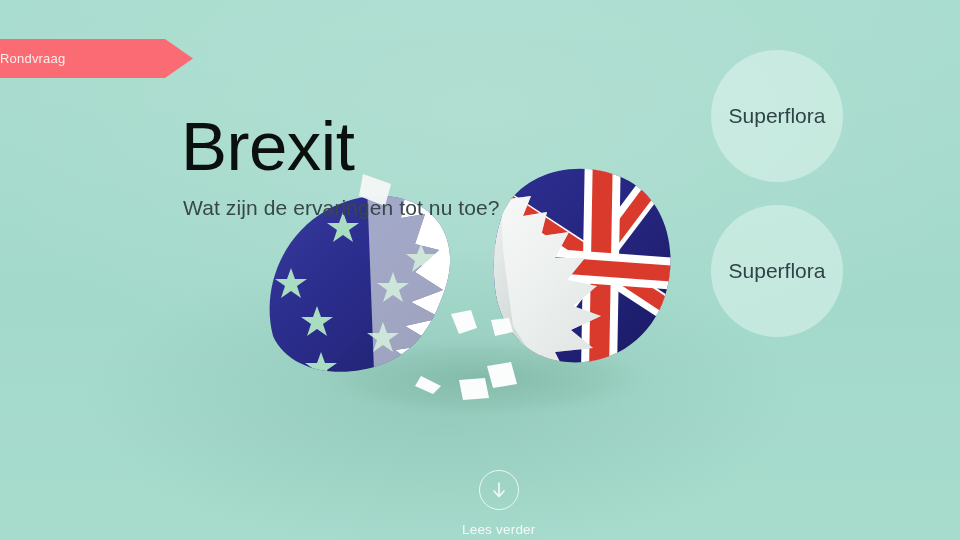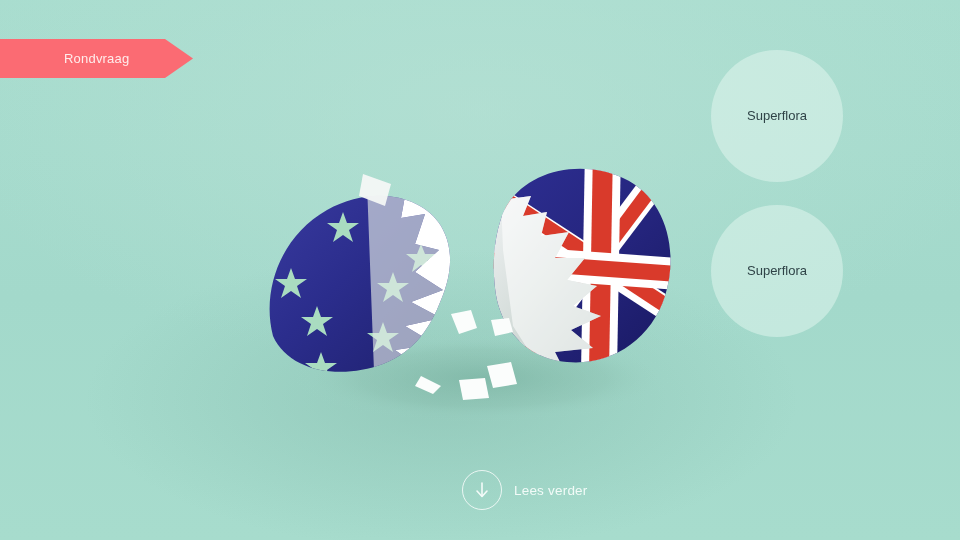--- a/index.html
+++ b/index.html
@@ -36,21 +36,20 @@
     height: 39px;
     background: #fb6b73;
     clip-path: polygon(0 0, 165px 0, 193px 50%, 165px 100%, 0 100%);
     display: flex;
     align-items: center;
   }
   .ribbon-label {
     color: #ffeceb;
     font-size: 13px;
     letter-spacing: 0.2px;
-    padding-left: 64px;
   }
 
   
   .title {
     position: absolute;
     left: 181px;
     top: 112px;
     font-size: 69px;
     line-height: 1;
     color: #0b0f0e;
@@ -90,33 +89,34 @@
     border-radius: 50%;
     background: rgba(232,248,243,0.48);
     display: flex;
     align-items: center;
     justify-content: center;
     text-align: center;
     margin-bottom: 23px;
   }
   .org-label {
     color: #2f4347;
-    font-size: 13px;
+    font-size: 21px;
     line-height: 1.35;
     white-space: pre-line;
   }
 
   
   .read-more {
     position: absolute;
     left: 462px;
     top: 470px;
     display: flex;
     align-items: center;
     gap: 12px;
+    flex-direction: column;
   }
   .arrow-btn {
     width: 40px;
     height: 40px;
     border-radius: 50%;
     border: 1.5px solid rgba(255,255,255,0.78);
     display: flex;
     align-items: center;
     justify-content: center;
     box-sizing: border-box;
@@ -231,20 +231,22 @@
       <g fill="#fbfdfc">
         <polygon points="196,174 216,170 222,188 204,194"></polygon>
         <polygon points="236,180 254,178 258,192 240,196"></polygon>
         <polygon points="232,226 256,222 262,244 238,248"></polygon>
         <polygon points="204,240 230,238 234,258 208,260"></polygon>
         <polygon points="166,236 186,246 178,254 160,246"></polygon>
       </g>
     </svg>
   </div>
 
+  <div class="title">Brexit</div>
+  <div class="subtitle">Wat zijn de ervaringen tot nu toe?</div>
 
   <div class="circle-col">
     <div class="org-circle">
       <span class="org-label">Superflora</span>
     </div>
     <div class="org-circle">
       <span class="org-label">Superflora</span>
     </div>
   </div>
 

